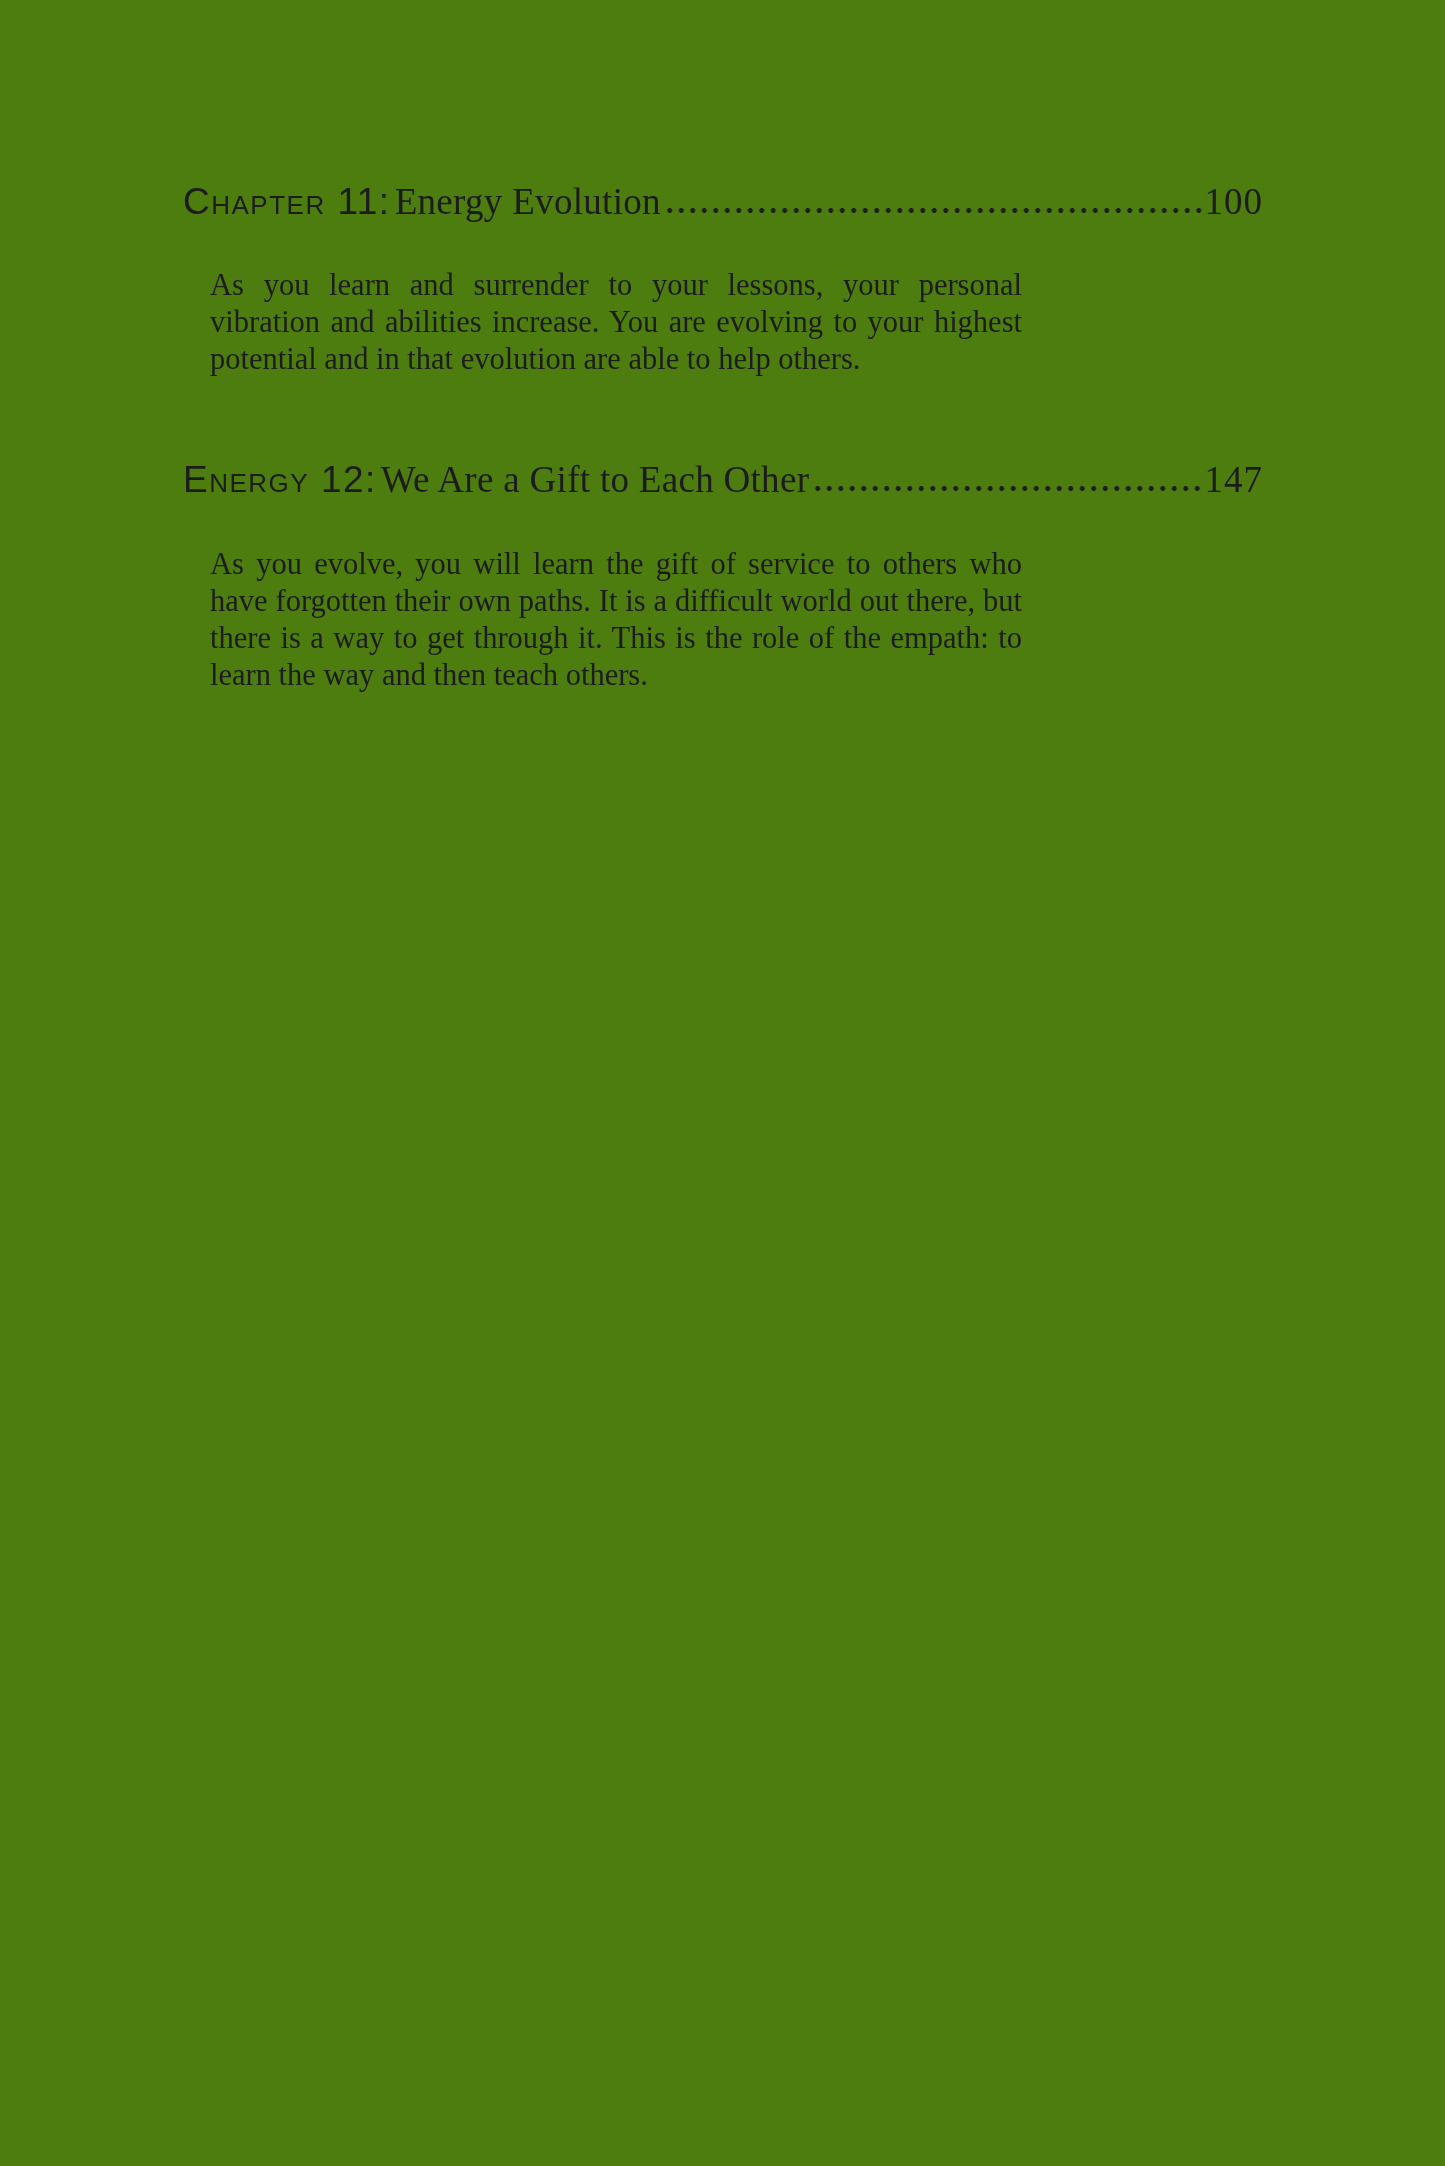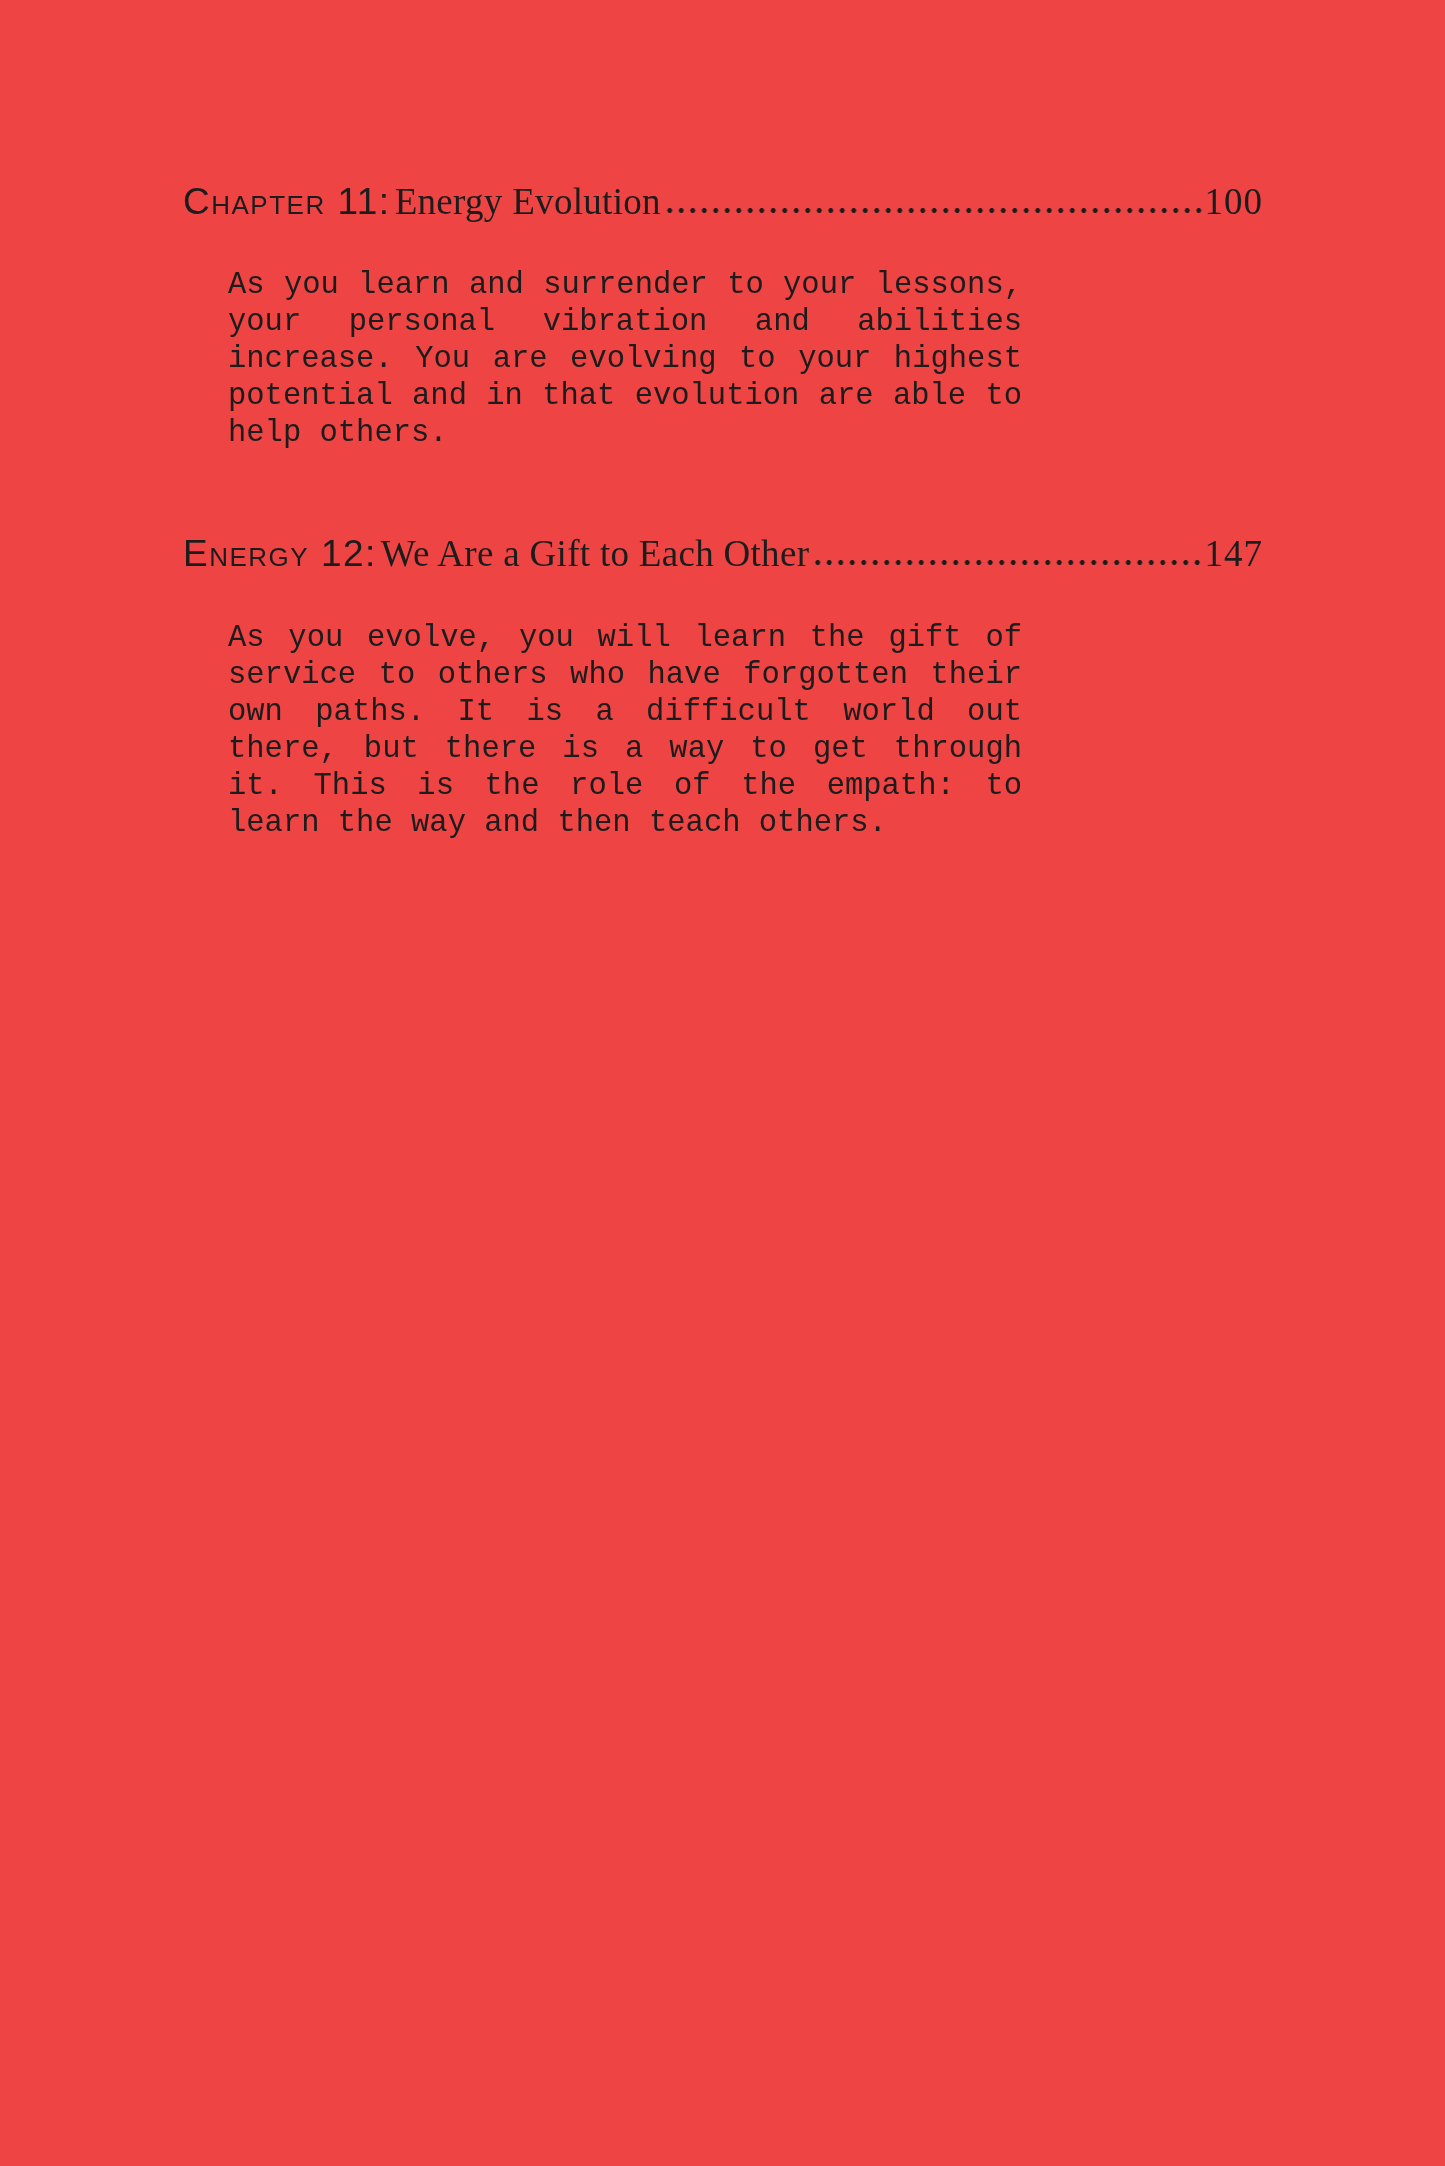--- a/index.html
+++ b/index.html
@@ -4,21 +4,21 @@
 <style>
   html, body {
     margin: 0;
     padding: 0;
     background: #ffffff;
   }
   .page {
     position: relative;
     width: 1445px;
     height: 2166px;
-    background: #ef4444;
+    background: #4d7c0f;
     color: #1c1c1c;
     overflow: hidden;
   }
   .content {
     padding: 166px 182px 0 183px;
   }
   .toc-line {
     display: flex;
     align-items: baseline;
     font-family: "Liberation Serif", serif;
@@ -43,25 +43,25 @@
     background-image: radial-gradient(circle, #1c1c1c 2.1px, rgba(0,0,0,0) 2.8px);
     background-size: 11.5px 7px;
     background-position: left bottom;
     background-repeat: repeat-x;
   }
   .toc-page {
     letter-spacing: 1px;
     margin-top: 13px;
   }
   .summary {
-    font-family: Liberation Mono, monospace;
+    font-family: Liberation Serif, serif;
     font-size: 30.5px;
     line-height: 37px;
     text-align: justify;
-    margin: 42px 241px 0 45px;
+    margin: 42px 241px 0 27px;
     color: #1c1c1c;
   }
   .entry-2 { margin-top: 66px; }
   .entry-3 { margin-top: 62px; }
 </style>
 </head>
 <body>
 
 <div class="page">
   <div class="content">

